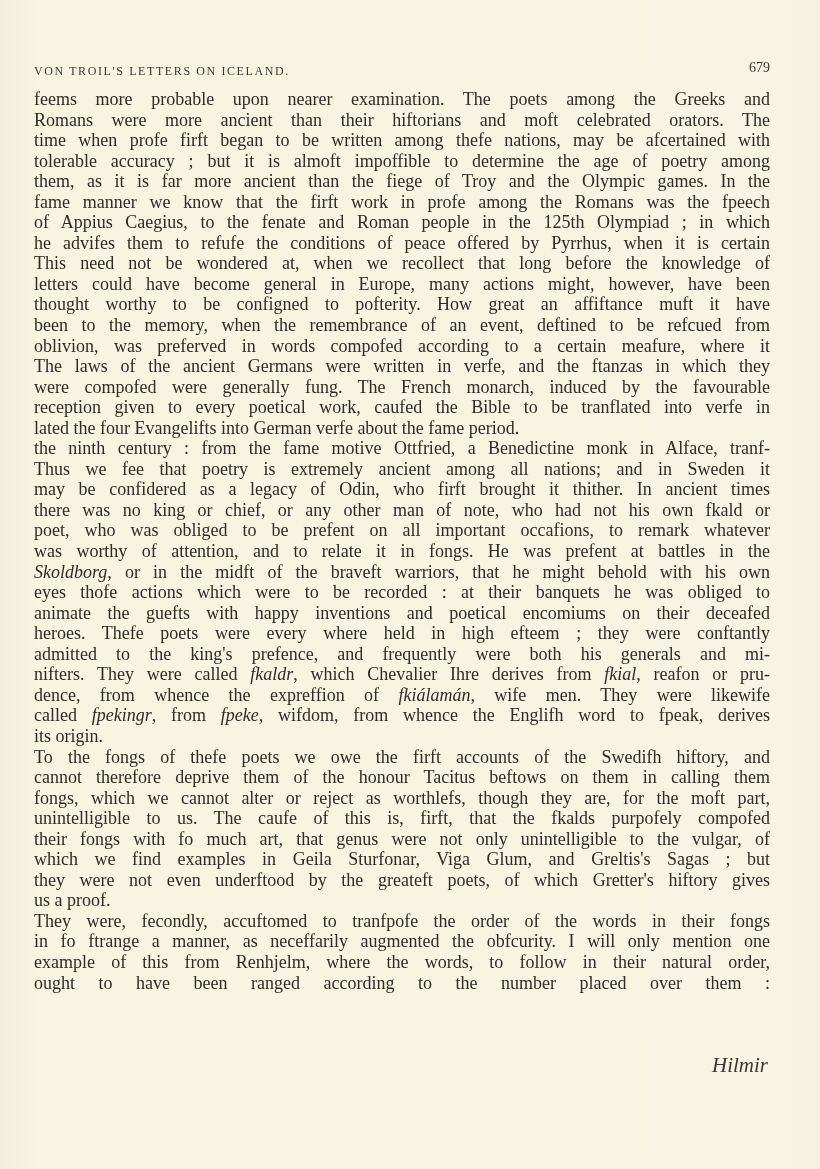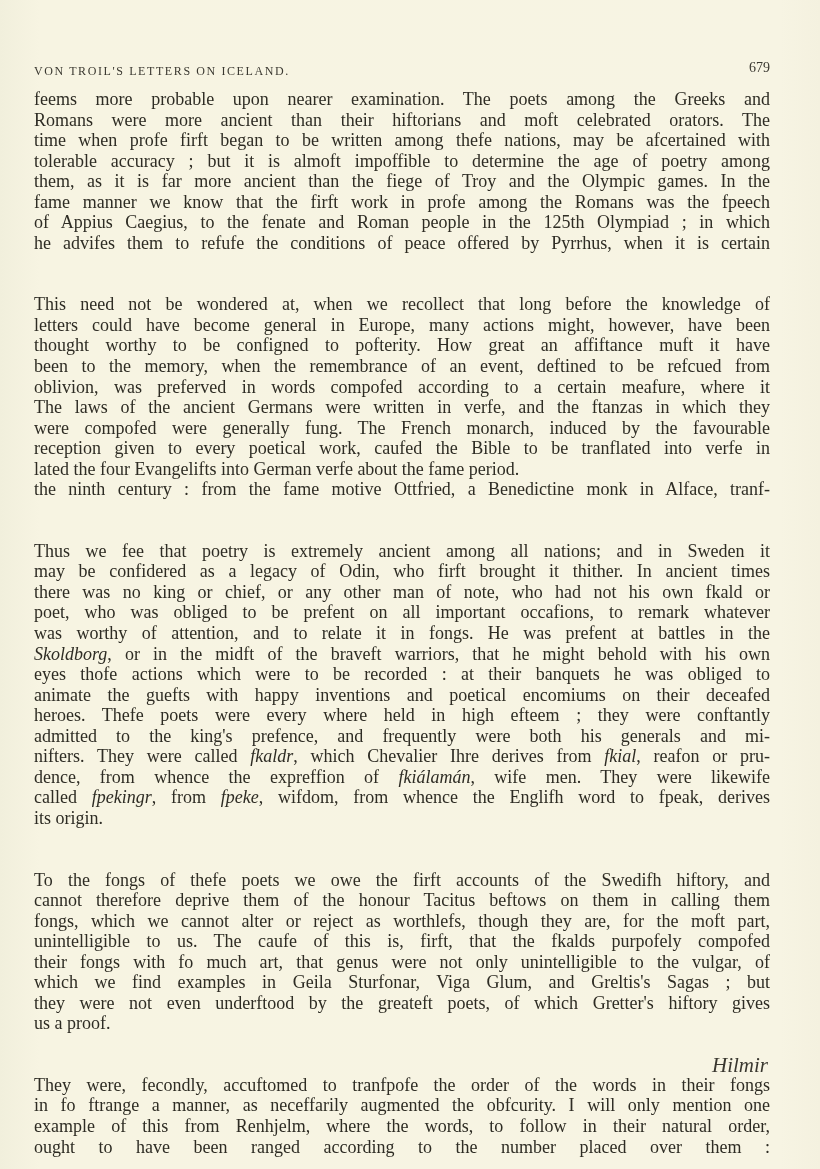--- a/index.html
+++ b/index.html
@@ -59,21 +59,20 @@
     white-space: nowrap;
     text-align: justify;
     text-align-last: justify;
     color: #2e2c24;
   }
   .line.last {
     text-align-last: left;
   }
   .line.indent {
     padding-left: 0;
-    margin-top: 41px;
   }
   .catchword {
     position: absolute;
     top: 1053px;
     right: 52px;
     font-size: 21px;
     font-style: italic;
     color: #3a3830;
   }
   i { font-style: italic; }

